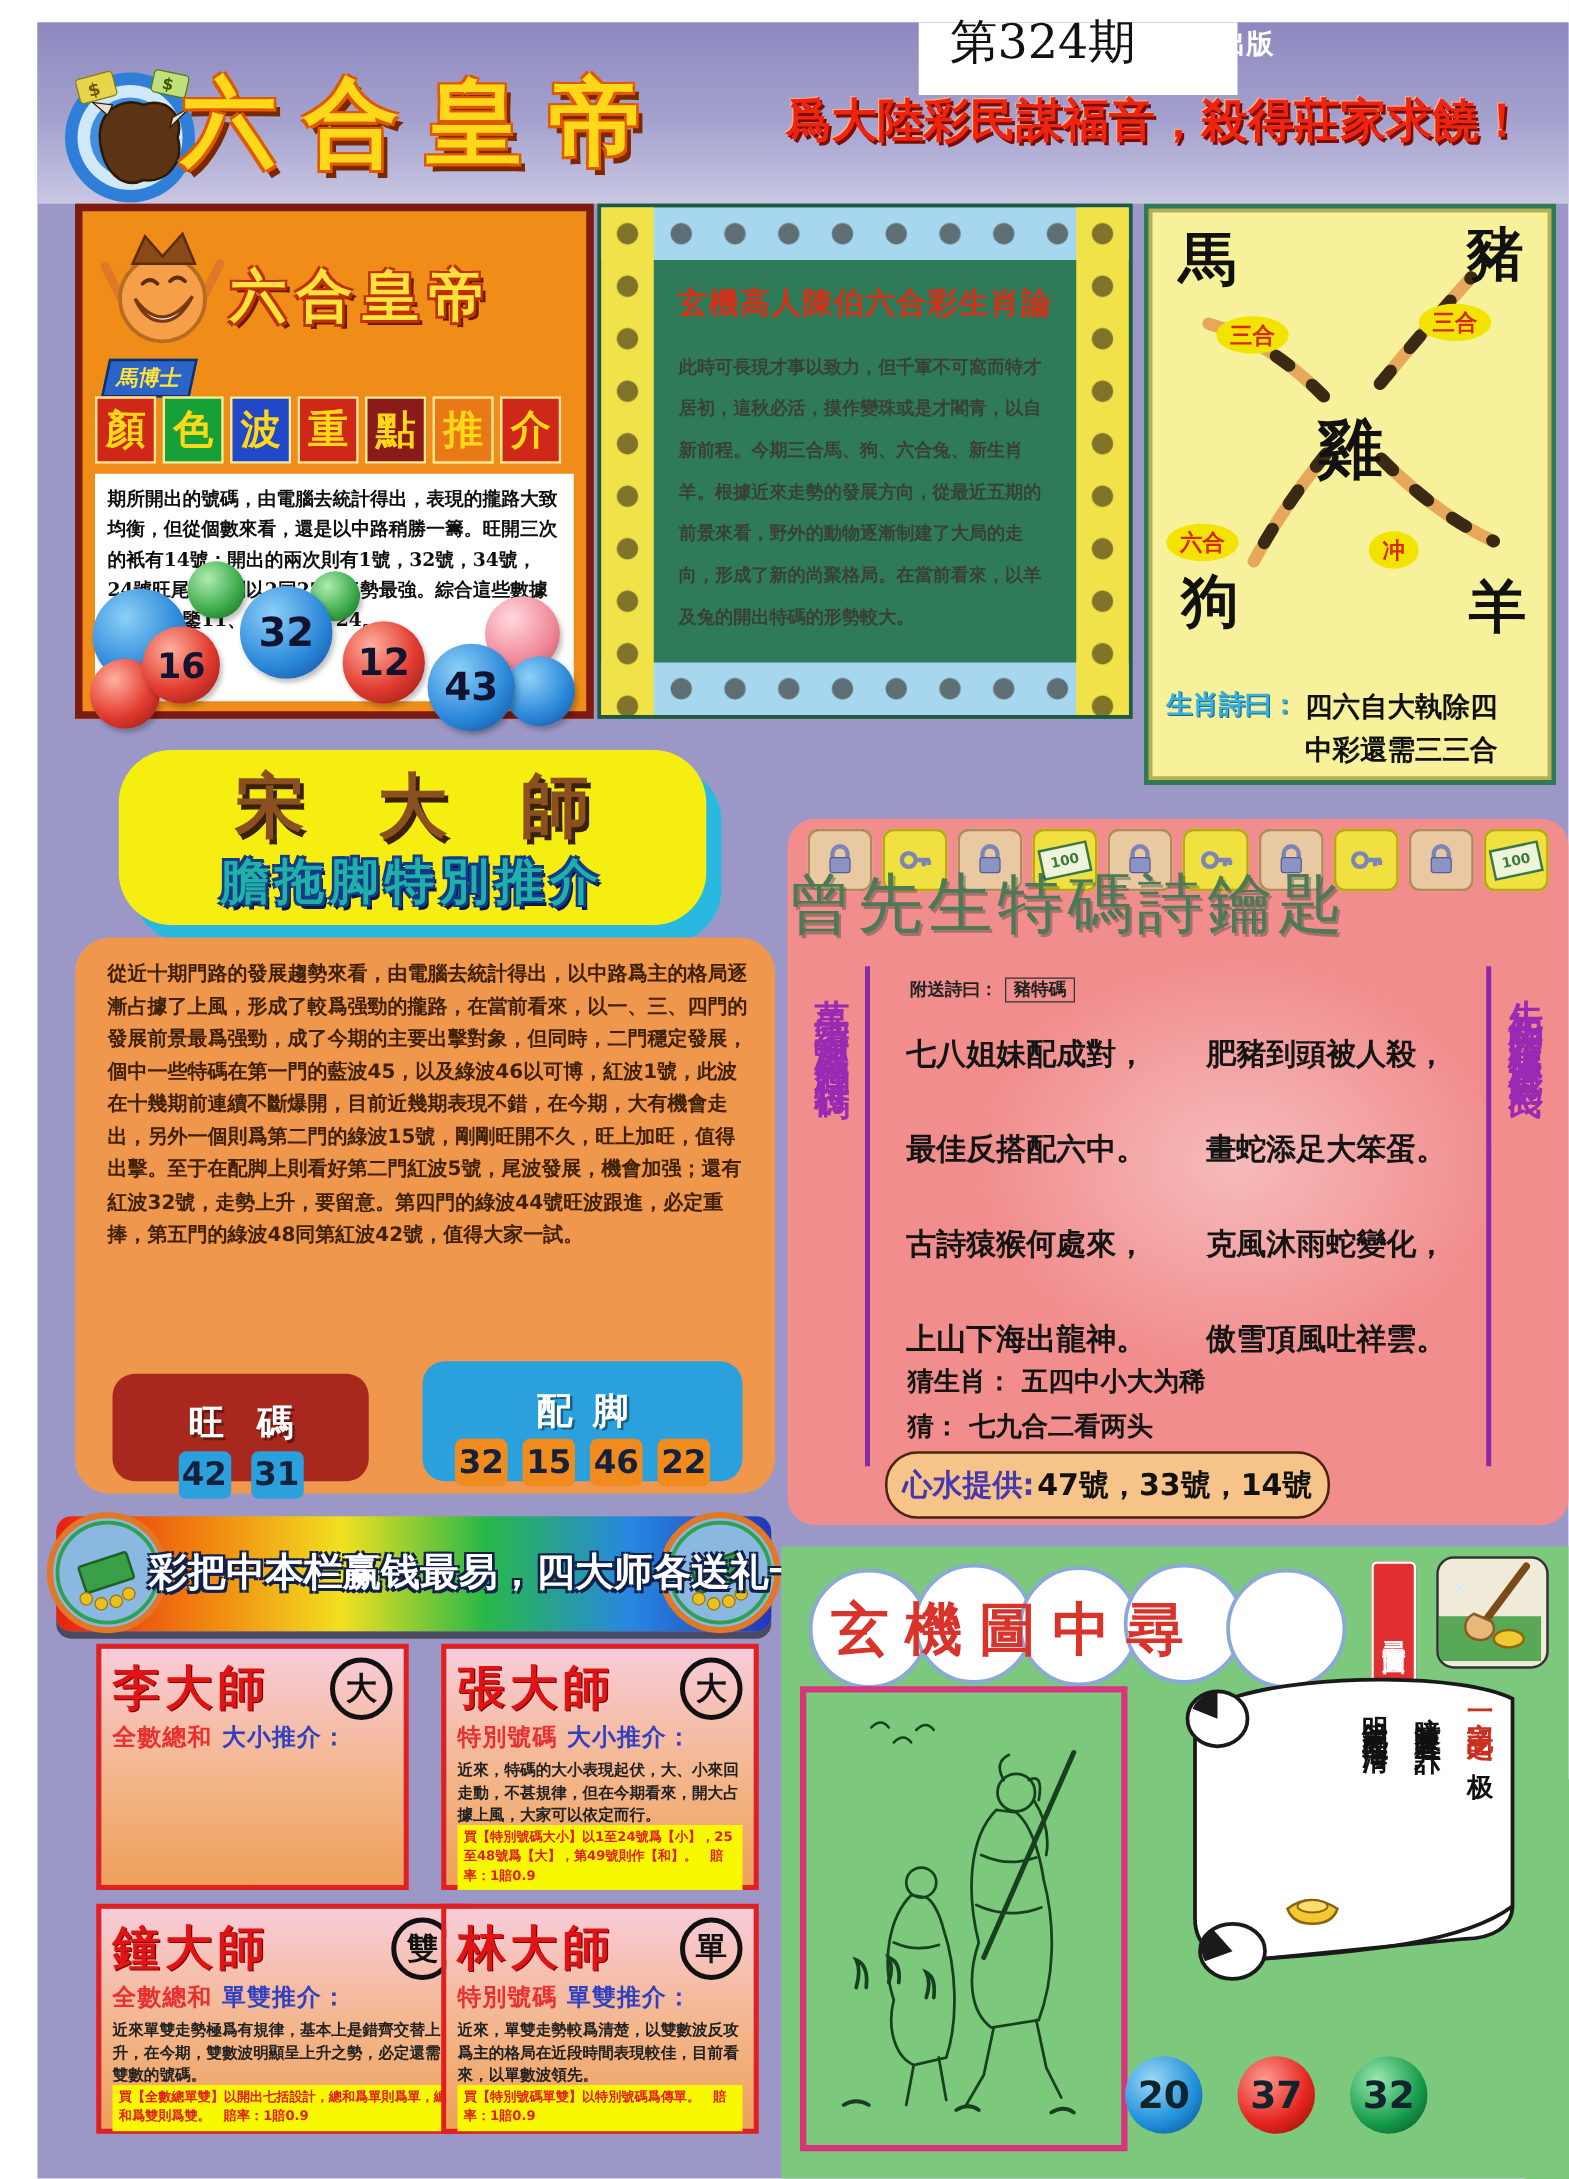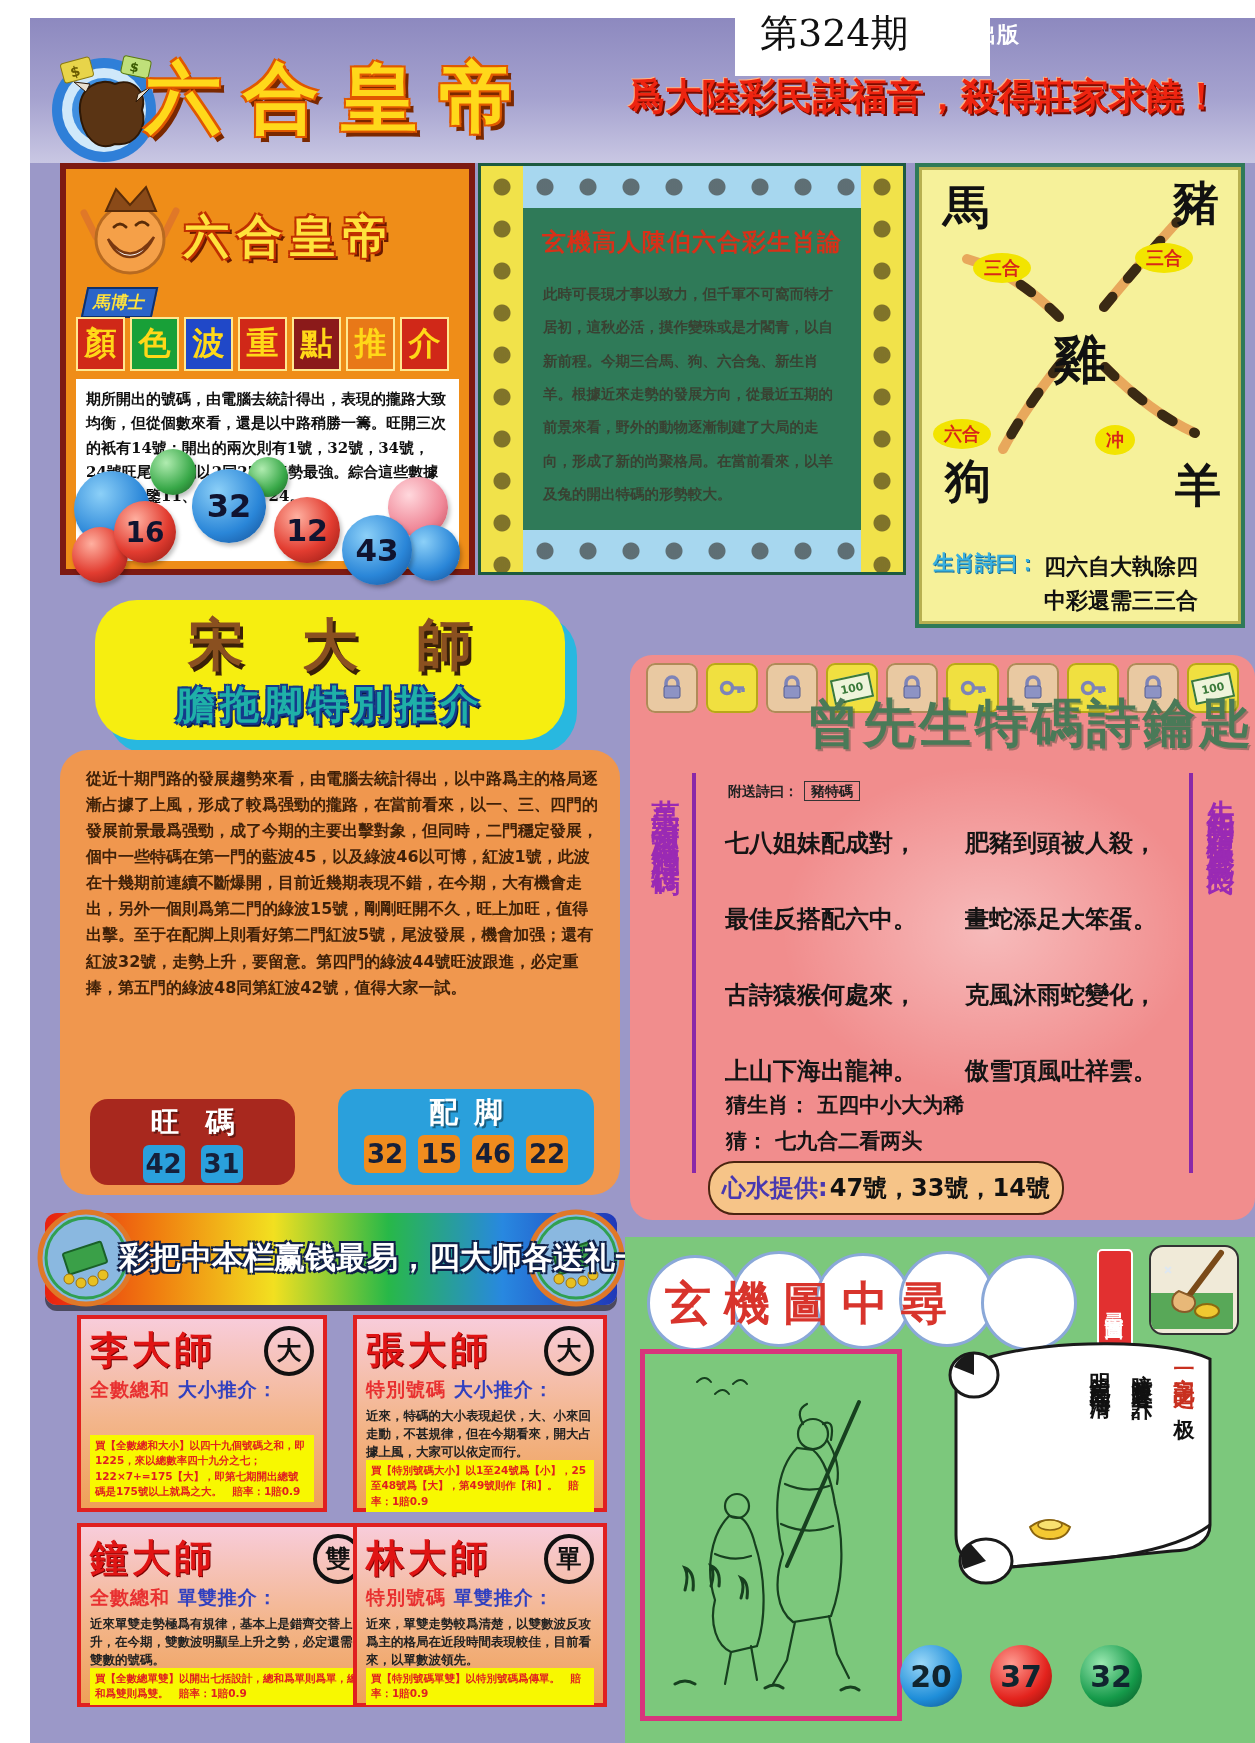--- a/index.html
+++ b/index.html
@@ -70,38 +70,38 @@
       text-align:center;}
   .song-name{margin-top:8px;font-size:56px;font-weight:900;color:#8a5020;letter-spacing:58px;padding-left:58px;
       text-shadow:3px 4px 0 #3a2008;}
   .song-sub{font-size:39px;font-weight:900;color:#1fb0a8;letter-spacing:5px;margin-top:-6px;
       text-shadow:-2px -2px 0 #143a8a,2px -2px 0 #143a8a,-2px 2px 0 #143a8a,2px 2px 0 #143a8a,3px 4px 0 #0a1a4a;}
   .song-panel{position:absolute;left:60px;top:750px;width:560px;height:445px;border-radius:28px;background:#f0974e;}
   .song-body{position:absolute;left:26px;right:20px;top:16px;font-size:16px;font-weight:700;color:#402108;
       line-height:1.63;}
   .wang-box{position:absolute;left:30px;bottom:10px;width:205px;height:86px;border-radius:18px;background:#a8281e;text-align:center;}
   .pei-box{position:absolute;left:278px;bottom:10px;width:256px;height:96px;border-radius:18px;background:#2aa0dc;text-align:center;}
-  .wp-label{color:#fff;font-weight:900;font-size:29px;letter-spacing:26px;padding-left:26px;margin-top:4px;
+  .wp-label{color:#fff;font-weight:900;font-size:29px;letter-spacing:26px;padding-left:26px;margin-top:20px;
       text-shadow:2px 2px 0 rgba(0,0,0,.4);}
   .num-row{display:flex;justify-content:center;gap:16px;margin-top:2px;}
   .num-tile{width:42px;height:38px;border-radius:6px;display:flex;align-items:center;justify-content:center;
       font-size:26px;font-weight:800;color:#16203a;}
   .nt-blue{background:#2aa0dc;} .nt-orange{background:#f08c1e;}
 
   
   .zeng{position:absolute;left:630px;top:655px;width:625px;height:565px;border-radius:22px;background:#f18d8d;}
   .zeng-glow{position:absolute;left:150px;top:110px;width:420px;height:330px;border-radius:30px;
       background:radial-gradient(ellipse at center,rgba(255,255,255,.4),rgba(255,255,255,0) 70%);}
   .tile-strip{position:absolute;left:16px;right:16px;top:8px;height:50px;display:flex;gap:8px;}
   .strip-tile{flex:1;border-radius:9px;display:flex;align-items:center;justify-content:center;}
   .st-tan{background:#e9c9a2;box-shadow:inset 0 0 0 2px #b08a58;}
   .st-yel{background:#f0e040;box-shadow:inset 0 0 0 2px #b8a818;}
   .bill{width:36px;height:21px;background:#eef4da;border:2px solid #3a7a3a;transform:rotate(-12deg);
       display:flex;align-items:center;justify-content:center;font-size:11px;font-weight:800;color:#3a7a3a;}
-  .zeng-title{position:absolute;left:0;right:0;top:34px;text-align:right;font-size:52px;font-weight:700;
+  .zeng-title{position:absolute;left:0;right:0;top:34px;text-align:left;font-size:52px;font-weight:400;
       color:#4a7a58;letter-spacing:4px;text-shadow:2px 2px 0 rgba(30,60,40,.35);white-space:nowrap;}
   .vcol{position:absolute;writing-mode:vertical-rl;text-orientation:upright;font-weight:900;font-size:28px;
       color:#9a2ab4;letter-spacing:7px;top:122px;}
   .vrule{position:absolute;width:4px;background:#8a28a8;top:118px;height:400px;}
   .gift{position:absolute;left:98px;top:128px;font-size:14px;font-weight:700;color:#222;}
   .gift-tag{border:1.5px solid #333;padding:1px 6px;margin-left:6px;}
   .poems{position:absolute;left:95px;top:172px;width:452px;display:grid;grid-template-columns:1fr 1fr;
       column-gap:28px;row-gap:44px;font-family:"DejaVu Serif",serif;font-size:24px;font-weight:700;color:#141414;white-space:nowrap;}
   .guess{position:absolute;left:96px;font-family:"DejaVu Serif",serif;font-size:21px;font-weight:700;color:#141414;white-space:nowrap;}
   .tip{position:absolute;left:78px;top:506px;width:352px;height:50px;border-radius:26px;background:#f6c488;
@@ -391,21 +391,20 @@
     <div class="rb-text">彩把中本栏赢钱最易，四大师各送礼一份</div>
   </div>
 
   <div class="mcard" style="left:77px;top:1315px;width:250px;height:197px;">
     <div class="m-head">
         <span class="m-name">李大師</span>
       <span class="m-badge">大</span>
       </div>
     <div class="m-sub"><span class="sa">全數總和</span>
       <span class="sb">大小推介：</span></div>
-    <div class="m-foot">買【全數總和大小】以四十九個號碼之和，即1225，來以總數率四十九分之七；122×7+=175【大】，即第七期開出總號碼是175號以上就爲之大。　賠率：1賠0.9</div>
   </div>
   <div class="mcard" style="left:353px;top:1315px;width:254px;height:197px;">
     <div class="m-head">
         <span class="m-name">張大師</span>
       <span class="m-badge">大</span>
       </div>
     <div class="m-sub"><span class="sa">特別號碼</span>
       <span class="sb">大小推介：</span></div>
     <div class="m-body">近來，特碼的大小表現起伏，大、小來回走動，不甚規律，但在今期看來，開大占據上風，大家可以依定而行。</div>
     <div class="m-foot">買【特別號碼大小】以1至24號爲【小】，25至48號爲【大】，第49號則作【和】。　賠率：1賠0.9</div>

